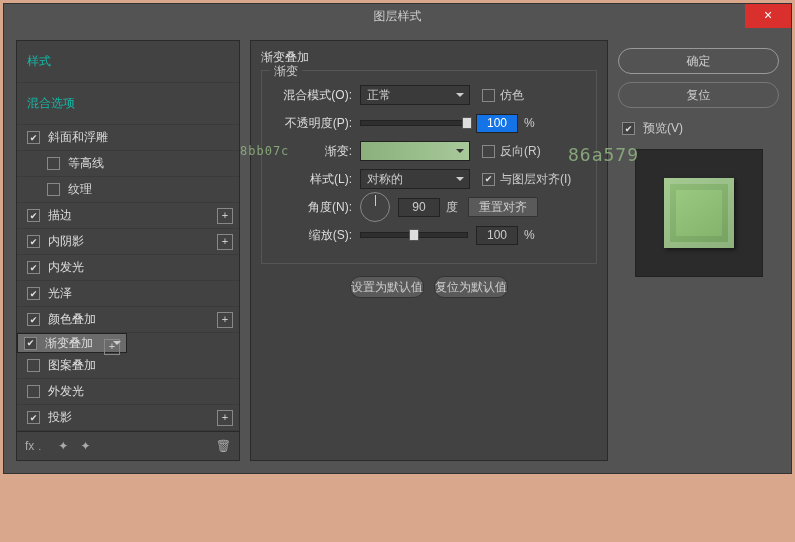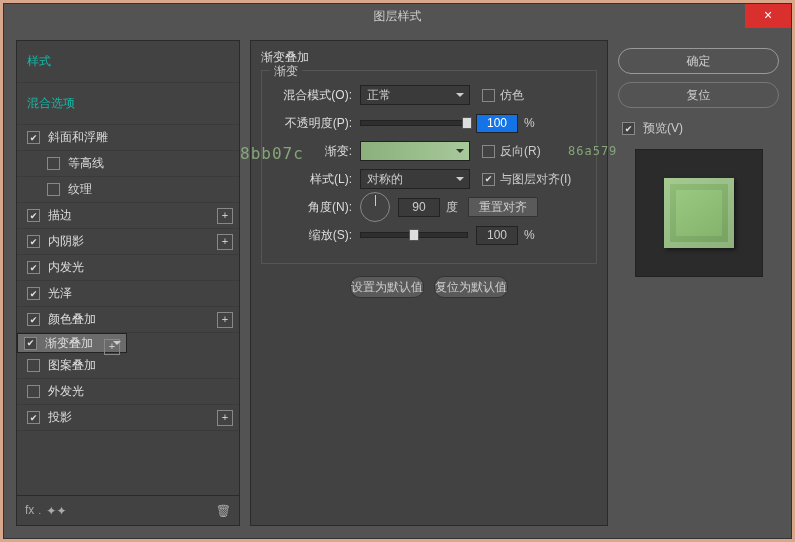--- a/index.html
+++ b/index.html
@@ -1,31 +1,31 @@
 <!DOCTYPE html>
 <html><head>
 <meta charset="utf-8">
 <style>
 *{box-sizing:border-box;margin:0;padding:0;font-family:"Microsoft YaHei",sans-serif;font-size:12px;color:#ccc;user-select:none}
 body{background:#d9a88c;width:795px;height:542px;position:relative}
-.window{position:absolute;left:3px;top:3px;width:789px;height:536px;background:#535353;border:1px solid #333}
+.window{position:absolute;left:3px;top:3px;width:789px;height:471px;background:#535353;border:1px solid #333}
 .titlebar{height:24px;background:#535353;position:relative;text-align:center;line-height:24px;color:#ddd;font-size:13px}
 .close-btn{position:absolute;right:0;top:0;width:46px;height:24px;background:#d9302e;color:#fff;text-align:center;line-height:22px;font-size:14px}
 .content{position:absolute;left:12px;top:36px;right:12px;bottom:12px;display:flex;gap:10px}
 .left-panel{width:224px;background:#424242;border:1px solid #2a2a2a;position:relative;display:flex;flex-direction:column}
 .style-list{flex:1}
 .hdr{padding:12px 10px;color:#14b8a6;border-bottom:1px solid #3a3a3a}
 .row{height:26px;display:flex;align-items:center;padding:0 8px 0 10px;border-bottom:1px solid #3a3a3a;position:relative}
 .row.indent{padding-left:30px}
 .row.sel{background:#6b6b6b}
 .row .plus{position:absolute;right:6px;top:5px;width:16px;height:16px;border:1px solid #888;text-align:center;line-height:13px;font-size:11px;color:#ccc}
 .chk{width:13px;height:13px;border:1px solid #888;margin-right:8px;background:#424242;display:inline-flex;align-items:center;justify-content:center}
 .chk.on::after{content:"✔";font-size:9px;color:#e0e0e0}
 .lbl{color:#ddd}
-.footer{height:30px;border-top:1px solid #2a2a2a;display:flex;align-items:center;padding:0 8px;}
+.footer{height:30px;border-top:1px solid #2a2a2a;display:flex;align-items:center;padding:0 8px;gap:12px}
 .footer .ic{color:#aaa;font-size:12px}
 .footer .trash{margin-left:auto}
 .mid-panel{width:358px;background:#424242;border:1px solid #2a2a2a;padding:8px 0 0 0}
 .section-title{padding:0 10px 4px 10px;color:#ddd}
 .fieldset{margin:0 10px;border:1px solid #555;padding:10px 8px 14px 8px;position:relative}
 .legend{position:absolute;top:-8px;left:8px;background:#424242;padding:0 4px;color:#ccc}
 .frow{display:flex;align-items:center;height:28px}
 .flabel{width:90px;text-align:right;padding-right:8px;color:#ddd}
 .sel{width:110px;height:20px;background:#3a3a3a;border:1px solid #222;display:flex;align-items:center;padding:0 6px;position:relative}
 .sel::after{content:"";position:absolute;right:5px;top:7px;border:4px solid transparent;border-top-color:#ccc}
@@ -42,22 +42,22 @@
 .dial::after{content:"";position:absolute;left:50%;top:2px;width:1px;height:11px;background:#ccc}
 .btn-sm{height:20px;padding:0 10px;background:#5a5a5a;border:1px solid #333;border-radius:1px;display:inline-flex;align-items:center;margin-left:10px}
 .btn-row{display:flex;justify-content:center;gap:10px;margin-top:12px}
 .btn-mid{height:22px;padding:0 0;background:#5a5a5a;border:1px solid #333;border-radius:10px;display:flex;align-items:center}
 .right-panel{flex:1;display:flex;flex-direction:column;gap:8px;padding-top:8px}
 .rbtn{height:26px;border:1px solid #777;border-radius:13px;display:flex;align-items:center;justify-content:center;background:#535353}
 .rbtn.primary{border-color:#999}
 .prev-row{display:flex;align-items:center;margin-top:4px}
 .preview-box{margin-top:4px;width:128px;height:128px;background:#2b2b2b;border:1px solid #222;display:flex;align-items:center;justify-content:center;align-self:center}
 .swatch{width:70px;height:70px;background:linear-gradient(145deg,#9fcf85,#7faf68);box-shadow:inset 0 0 0 6px rgba(255,255,255,.18),inset 0 0 0 12px rgba(0,0,0,.08),2px 2px 4px rgba(0,0,0,.5)}
-.overlay1{position:absolute;left:240px;top:144px;color:#86a579;font-family:monospace;font-size:16px;letter-spacing:1px}
-.overlay2{position:absolute;left:568px;top:144px;color:#86a579;font-family:monospace;font-size:12px;letter-spacing:1px}
+.overlay1{position:absolute;left:240px;top:144px;color:#86a579;font-family:monospace;font-size:12px;letter-spacing:1px}
+.overlay2{position:absolute;left:568px;top:144px;color:#86a579;font-family:monospace;font-size:18px;letter-spacing:1px}
 </style>
 </head>
 <body>
 
 <div class="window">
   <div class="titlebar">
     <span>图层样式</span>
     <div class="close-btn">×</div>
   </div>
 

